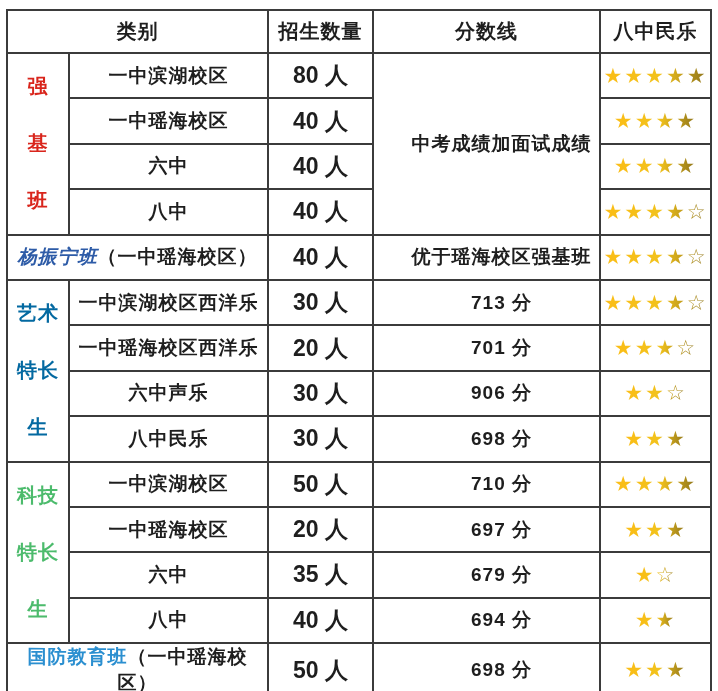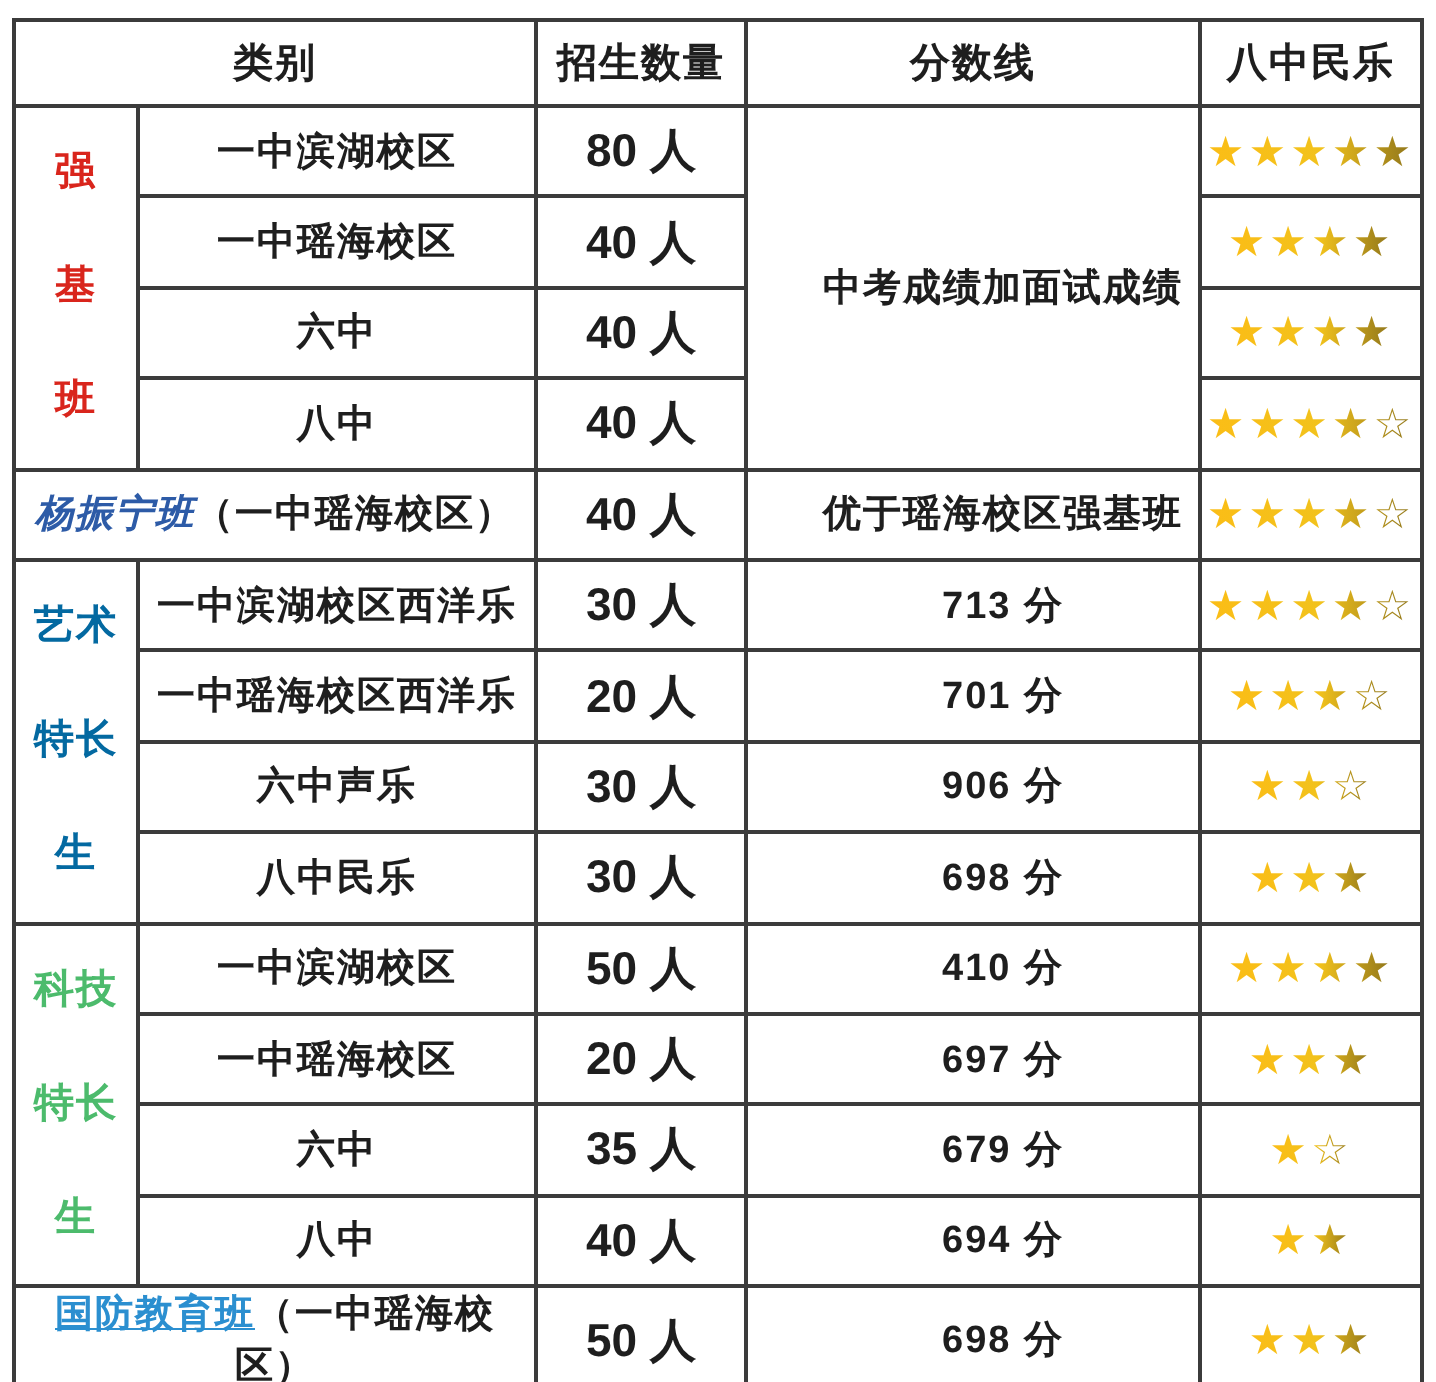--- a/index.html
+++ b/index.html
@@ -42,21 +42,21 @@
   .group-label {
     font-size: 20px;
     white-space: pre-line;
     line-height: 57px;
     letter-spacing: 1px;
   }
   .red    { color: #d9251c; }
   .purple { color: #0369a1; }
   .green  { color: #4cbb6c; }
   .navy   { color: #2d5ba7; font-style: italic; }
-  .sky    { color: #2b8fd0; text-decoration: underline; }
+  .sky    { color: #2b8fd0; }
 
   .stars {
     font-family: "DejaVu Sans", sans-serif;
     font-size: 21px;
     letter-spacing: 2px;
     font-weight: normal;
     background: linear-gradient(90deg, #fbbd16 0%, #f2c21c 55%, #8c731b 100%);
     -webkit-background-clip: text;
     background-clip: text;
     color: transparent;
@@ -145,21 +145,21 @@
         <td class="score">698 分</td>
         <td><span class="stars">★★★</span></td>
       </tr>
 
       <tr>
         <td rowspan="4" class="group-label green">科技
 特长
 生</td>
         <td class="school">一中滨湖校区</td>
         <td class="num">50 人</td>
-        <td class="score">410 分</td>
+        <td class="score">710 分</td>
         <td><span class="stars">★★★★</span></td>
       </tr>
       <tr>
         <td class="school">一中瑶海校区</td>
         <td class="num">20 人</td>
         <td class="score">697 分</td>
         <td><span class="stars">★★★</span></td>
       </tr>
       <tr>
         <td class="school">六中</td>

